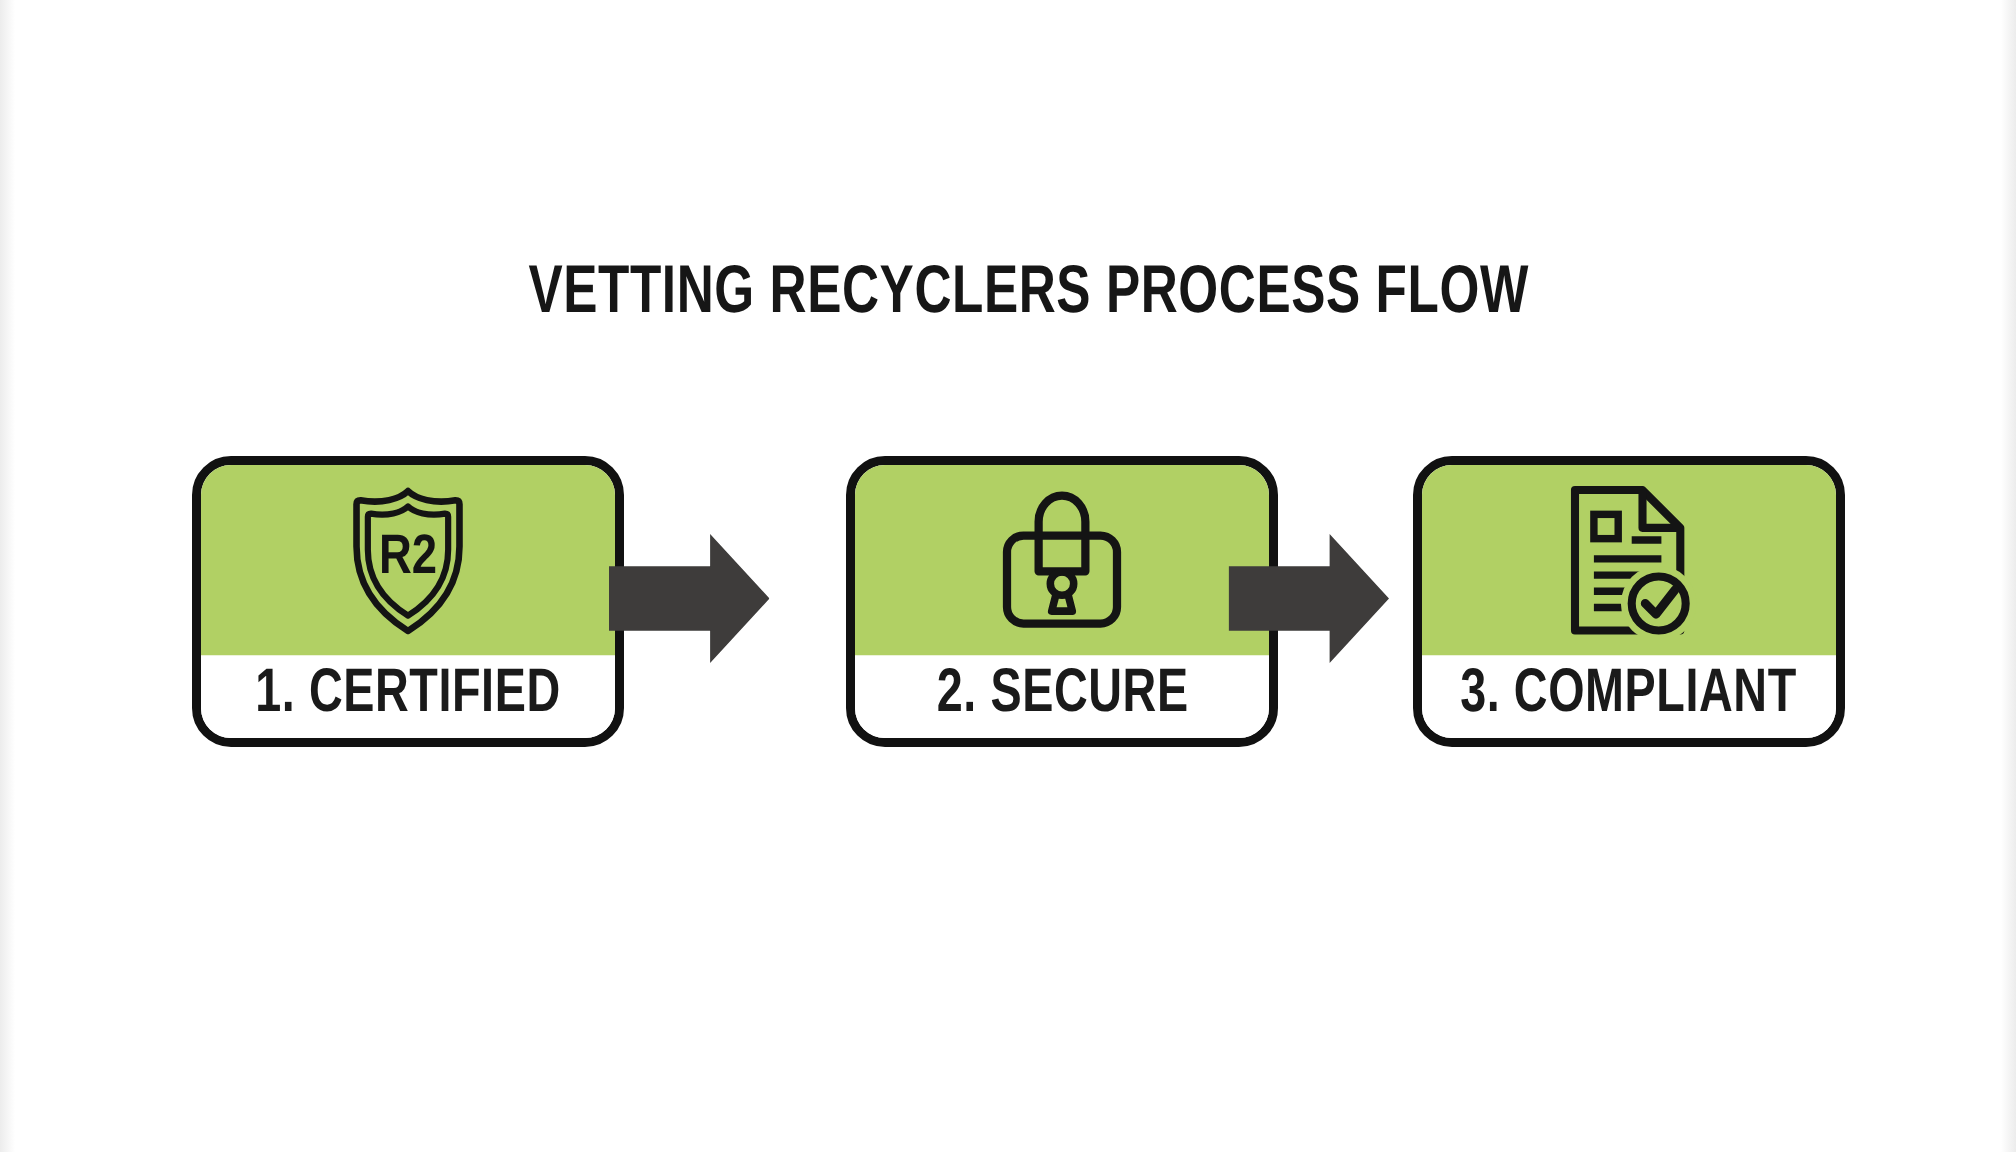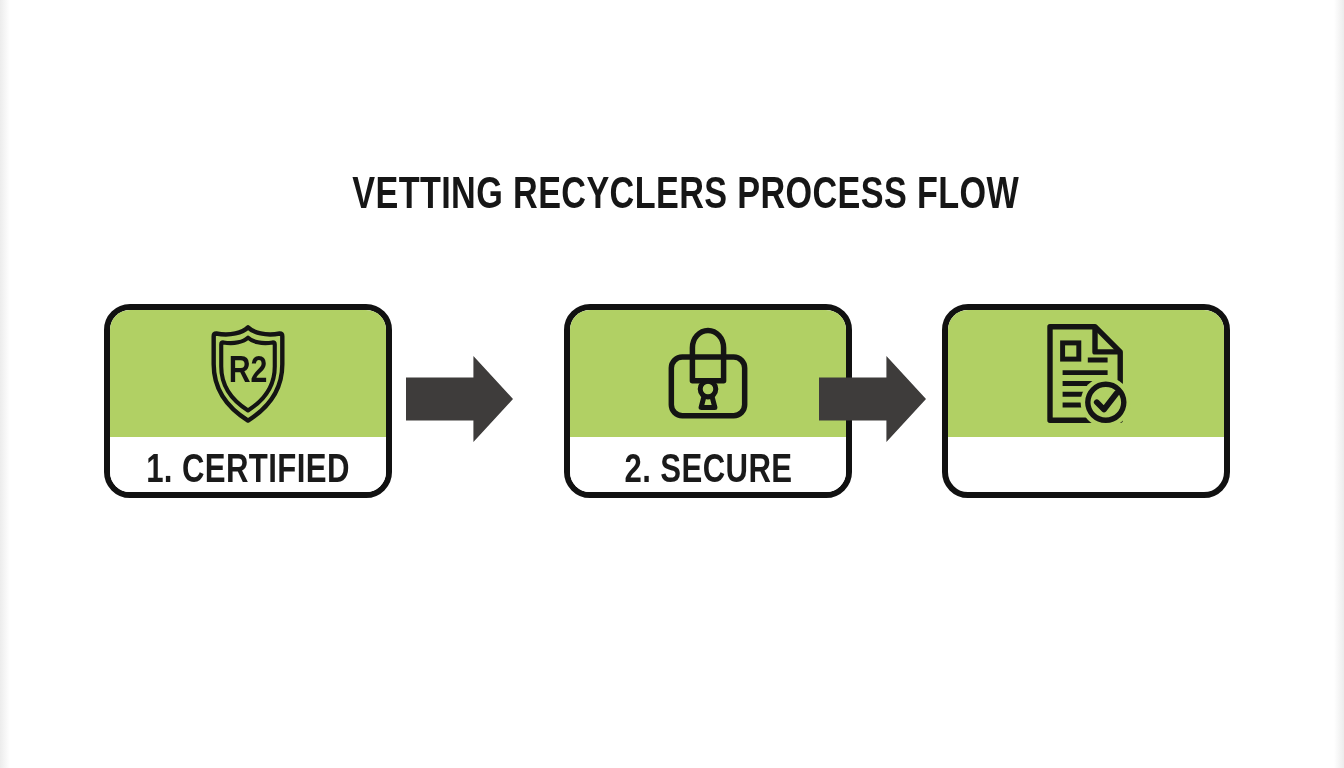--- a/index.html
+++ b/index.html
@@ -38,33 +38,33 @@
     position: absolute;
     top: 304px;
     width: 288px; height: 194px;
     box-sizing: border-box;
     border: 6px solid #111111;
     border-radius: 26px;
     background: #ffffff;
     overflow: hidden;
     display: flex; flex-direction: column;
   }
-  .step.s1 { left: 104px; }
+  .step.s1 { left: 128px; }
   .step.s2 { left: 530px; margin-left: 34px; }
   .step.s3 { left: 942px; }
 
   .step-top {
     height: 127px; flex: none;
     background: #b1d064;
     display: flex; align-items: center; justify-content: center;
   }
   .step-bottom {
     flex: 1;
     background: #ffffff;
-    display: flex; align-items: flex-end; justify-content: center;
+    display: flex; align-items: flex-start; justify-content: center;
   }
   .step-label {
     font-size: 41px;
     font-weight: 700;
     color: #1a1a1a;
   }
 
   .arrow {
     position: absolute;
     top: 356px;
@@ -133,15 +133,18 @@
         <path class="icon-stroke" stroke-width="5.5" d="M52,41 L74,41"></path>
         <path class="icon-stroke" stroke-width="5.5" d="M24,55 L74,55"></path>
         <path class="icon-stroke" stroke-width="5.5" d="M24,67 L74,67"></path>
         <path class="icon-stroke" stroke-width="5.5" d="M24,79 L74,79"></path>
         <path class="icon-stroke" stroke-width="5.5" d="M24,91 L46,91"></path>
         <circle cx="72" cy="88" r="28" fill="#b1d064"></circle>
         <circle class="icon-stroke" stroke-width="6" cx="72" cy="88" r="20"></circle>
         <path class="icon-stroke" stroke-width="6.5" stroke-linecap="round" stroke-linejoin="round" d="M62,88 L70,96 L84,78"></path>
       </svg>
     </div>
+    <div class="step-bottom">
+      <span class="step-label cond">3. COMPLIANT</span>
+    </div>
   </div>
 
 </div>
 
 </body></html>

